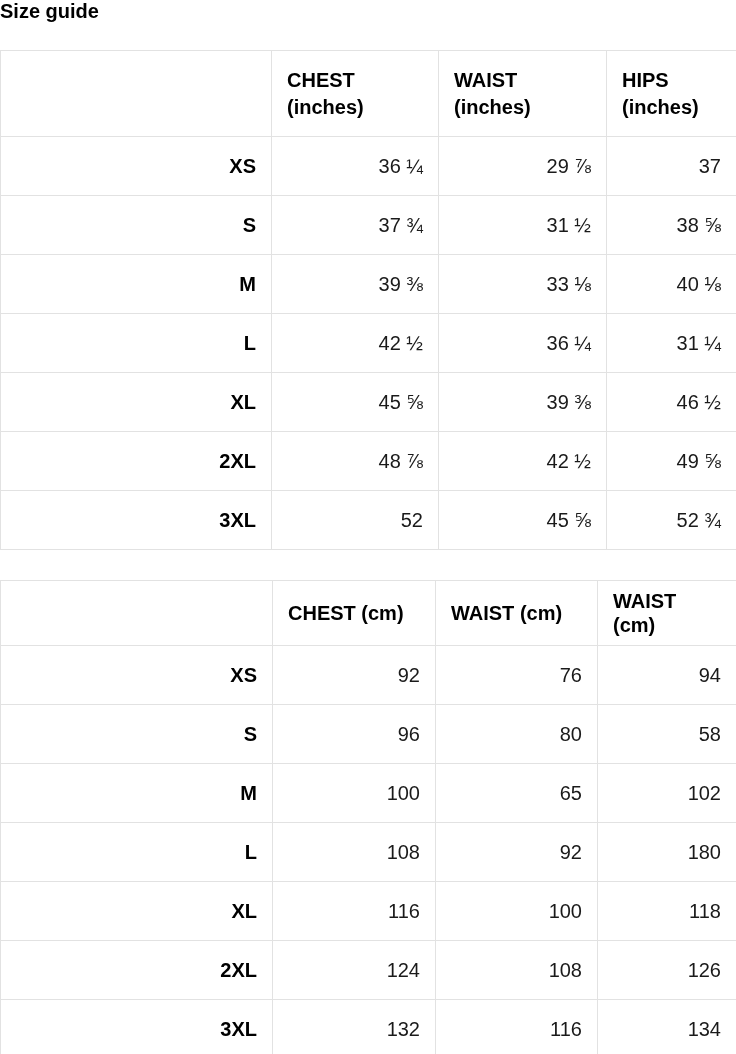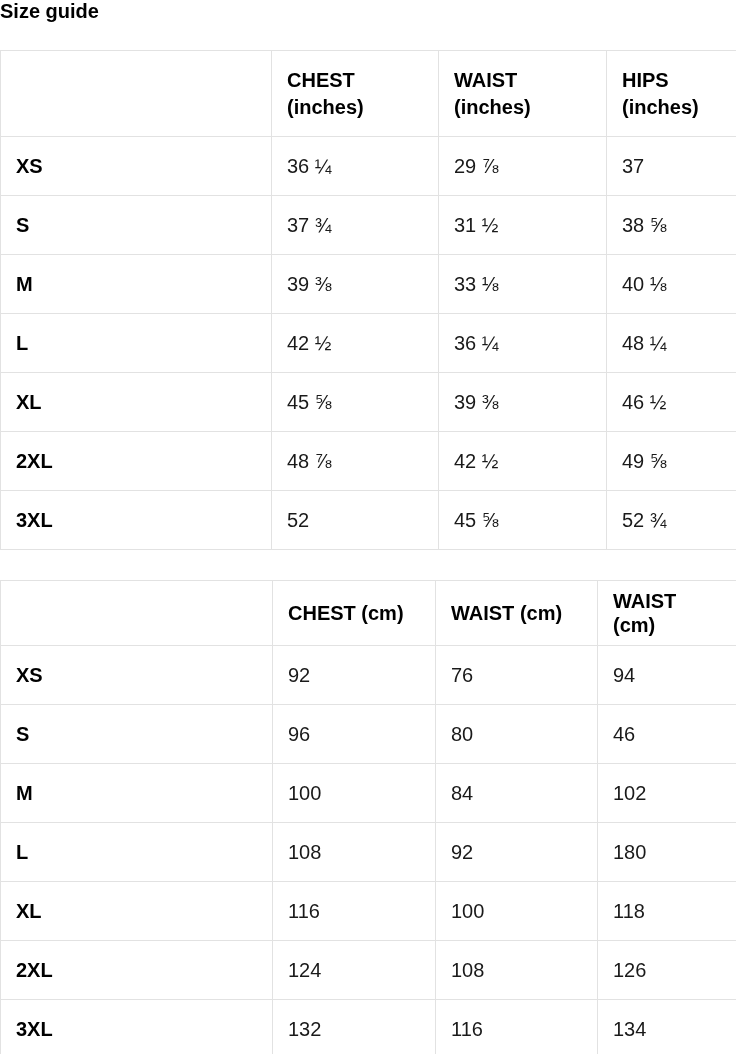--- a/index.html
+++ b/index.html
@@ -53,20 +53,21 @@
   }
   
   table.t-cm thead th {
     height: 60px;
     line-height: 24px;
   }
   table.size-table tbody th,
   table.size-table tbody td {
     height: 59px;
     line-height: 24px;
+    text-align: right;
   }
   .table-gap { height: 30px; }
 </style>
 </head>
 <body>
 
 <div class="page">
 
   <h2 class="page-title">Size guide</h2>
 
@@ -104,21 +105,21 @@
       <tr>
         <th>M</th>
         <td>39 ⅜</td>
         <td>33 ⅛</td>
         <td>40 ⅛</td>
       </tr>
       <tr>
         <th>L</th>
         <td>42 ½</td>
         <td>36 ¼</td>
-        <td>48 ¼</td>
+        <td>31 ¼</td>
       </tr>
       <tr>
         <th>XL</th>
         <td>45 ⅝</td>
         <td>39 ⅜</td>
         <td>46 ½</td>
       </tr>
       <tr>
         <th>2XL</th>
         <td>48 ⅞</td>
@@ -155,26 +156,26 @@
       <tr>
         <th>XS</th>
         <td>92</td>
         <td>76</td>
         <td>94</td>
       </tr>
       <tr>
         <th>S</th>
         <td>96</td>
         <td>80</td>
-        <td>46</td>
+        <td>58</td>
       </tr>
       <tr>
         <th>M</th>
         <td>100</td>
-        <td>84</td>
+        <td>65</td>
         <td>102</td>
       </tr>
       <tr>
         <th>L</th>
         <td>108</td>
         <td>92</td>
         <td>180</td>
       </tr>
       <tr>
         <th>XL</th>

